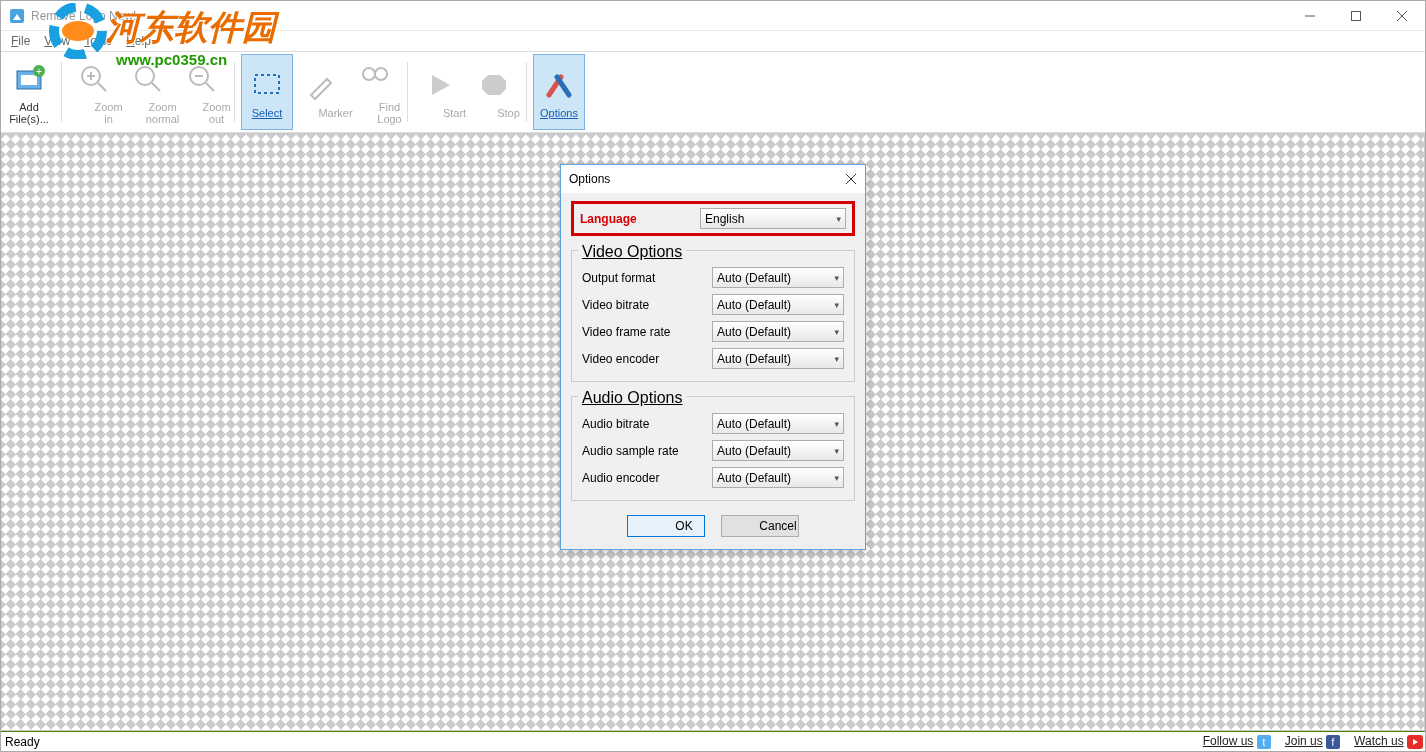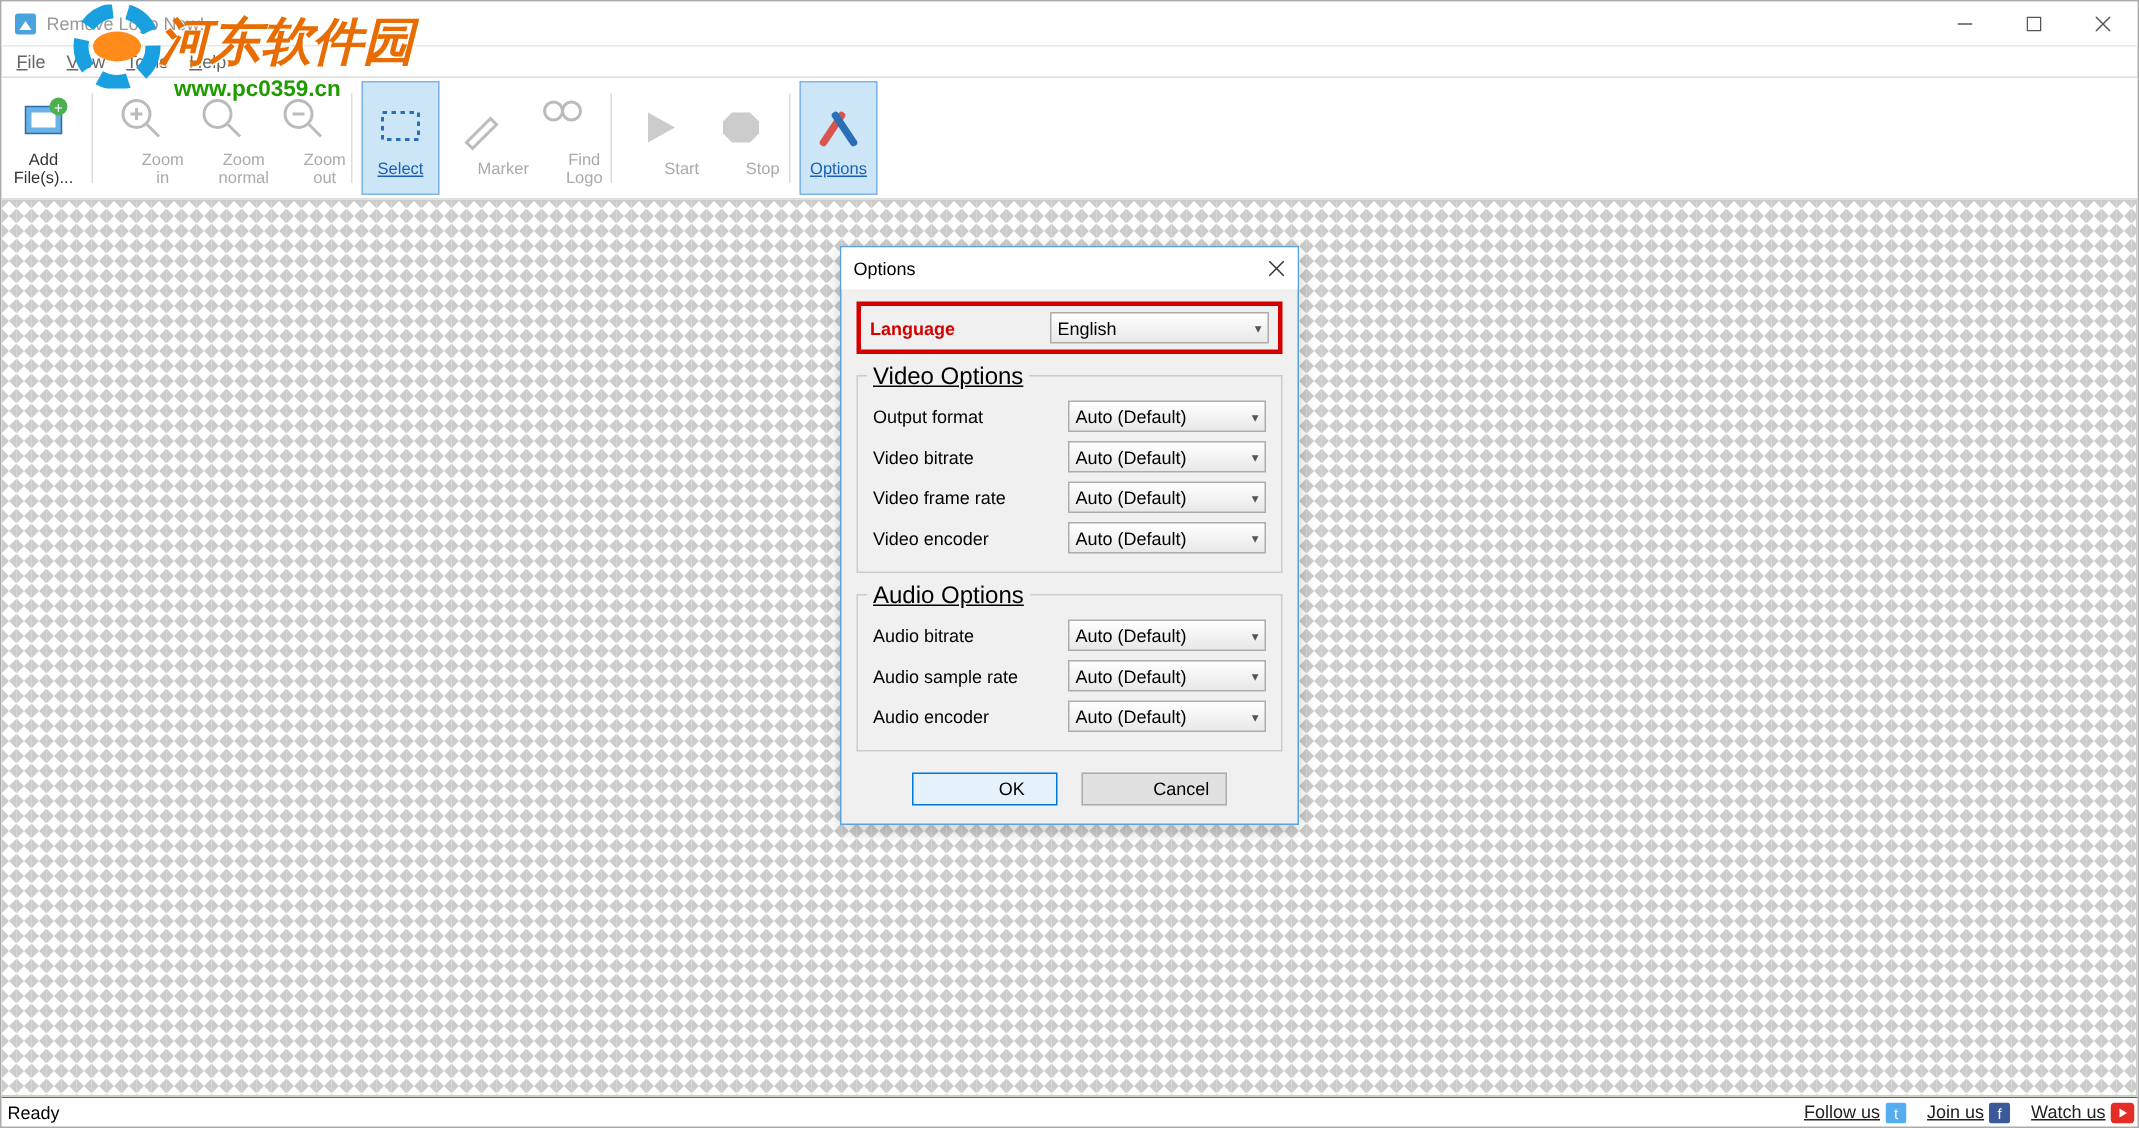--- a/index.html
+++ b/index.html
@@ -53,21 +53,21 @@
 .dlg-body { padding: 8px 10px 12px; }
 .lang-row { display: flex; align-items: center; gap: 20px; padding: 4px 6px; border: 3px solid #d40000; }
 .lang-row label { width: 100px; color:#d40000; font-weight:bold;}
 .fieldset { border: 1px solid #ccc; margin-top: 14px; padding: 10px 10px 6px; position: relative; }
 .fieldset legend { position: absolute; top: -8px; left: 6px; background: #f0f0f0; padding: 0 4px; font-size: 16px; text-decoration: underline; }
 .frow { display: flex; align-items: center; margin: 6px 0; }
 .frow label { width: 130px; font-size: 12px; }
 .combo { flex:1; height: 21px; border: 1px solid #adadad; background: linear-gradient(#fff,#e8e8e8); font-size:12px; padding:0 4px; display:flex; align-items:center; justify-content:space-between;}
 .combo .arrow{ font-size:9px; color:#555;}
 .dlg-buttons { display:flex; justify-content:center; gap:16px; margin-top:14px;}
-.dlg-buttons button { width:97px; height:22px; border:1px solid #0078d7; background:#e5f1fb; font-size:12px;padding-left:36px;}
+.dlg-buttons button { width:78px; height:22px; border:1px solid #0078d7; background:#e5f1fb; font-size:12px;padding-left:36px;}
 .dlg-buttons button.cancel{ border:1px solid #adadad; background:#e1e1e1;}
 
 
 .watermark { position: absolute; left: 0; top: 0; pointer-events: none; z-index: 100; margin-left: 45px; }
 .watermark .cn { font-size: 34px; font-weight: 900; color: #e96c00; text-shadow: 1px 1px 0 #fff; font-style: italic; padding:4px 10px 0 60px;}
 .watermark .url { font-size: 15px; font-weight: 700; color: #1f9b00; padding-left:70px;}
 .watermark svg { position:absolute; left:2px; top:2px;}
 
 .icon-svg{stroke:#bbb;fill:none;stroke-width:2;}
 .tool-btn:not(.disabled) .icon-svg{stroke:#3a7bd5;}

